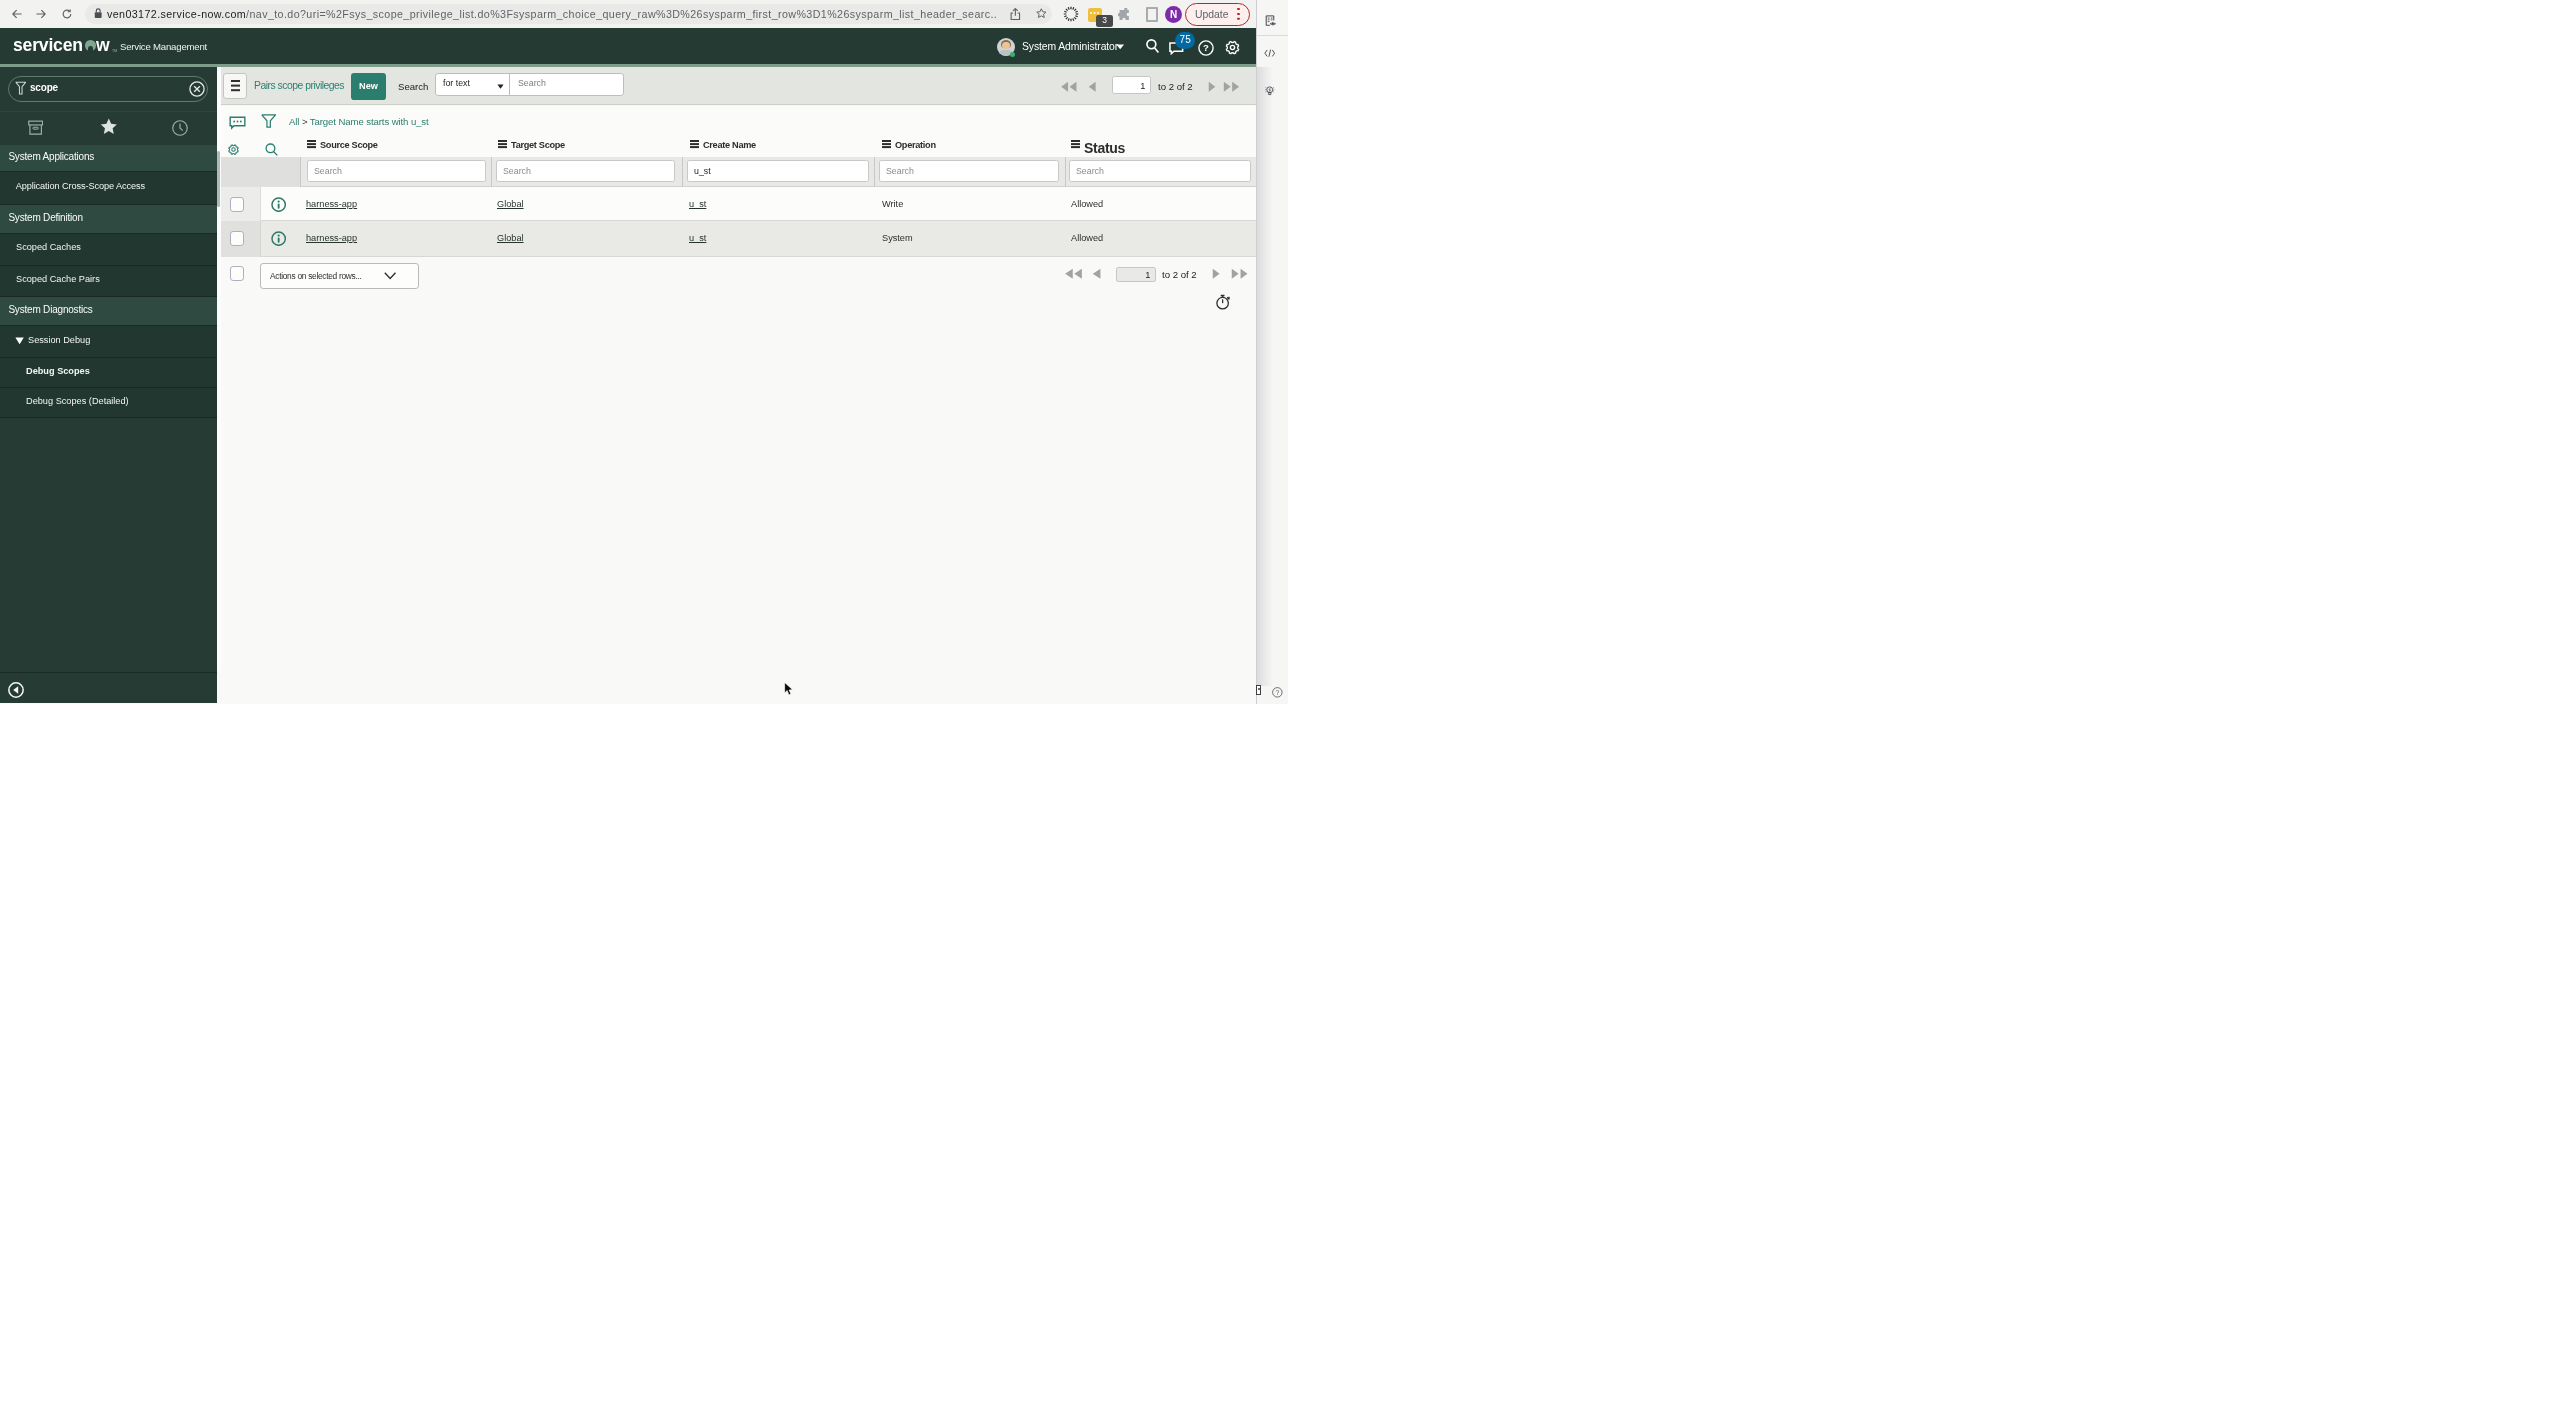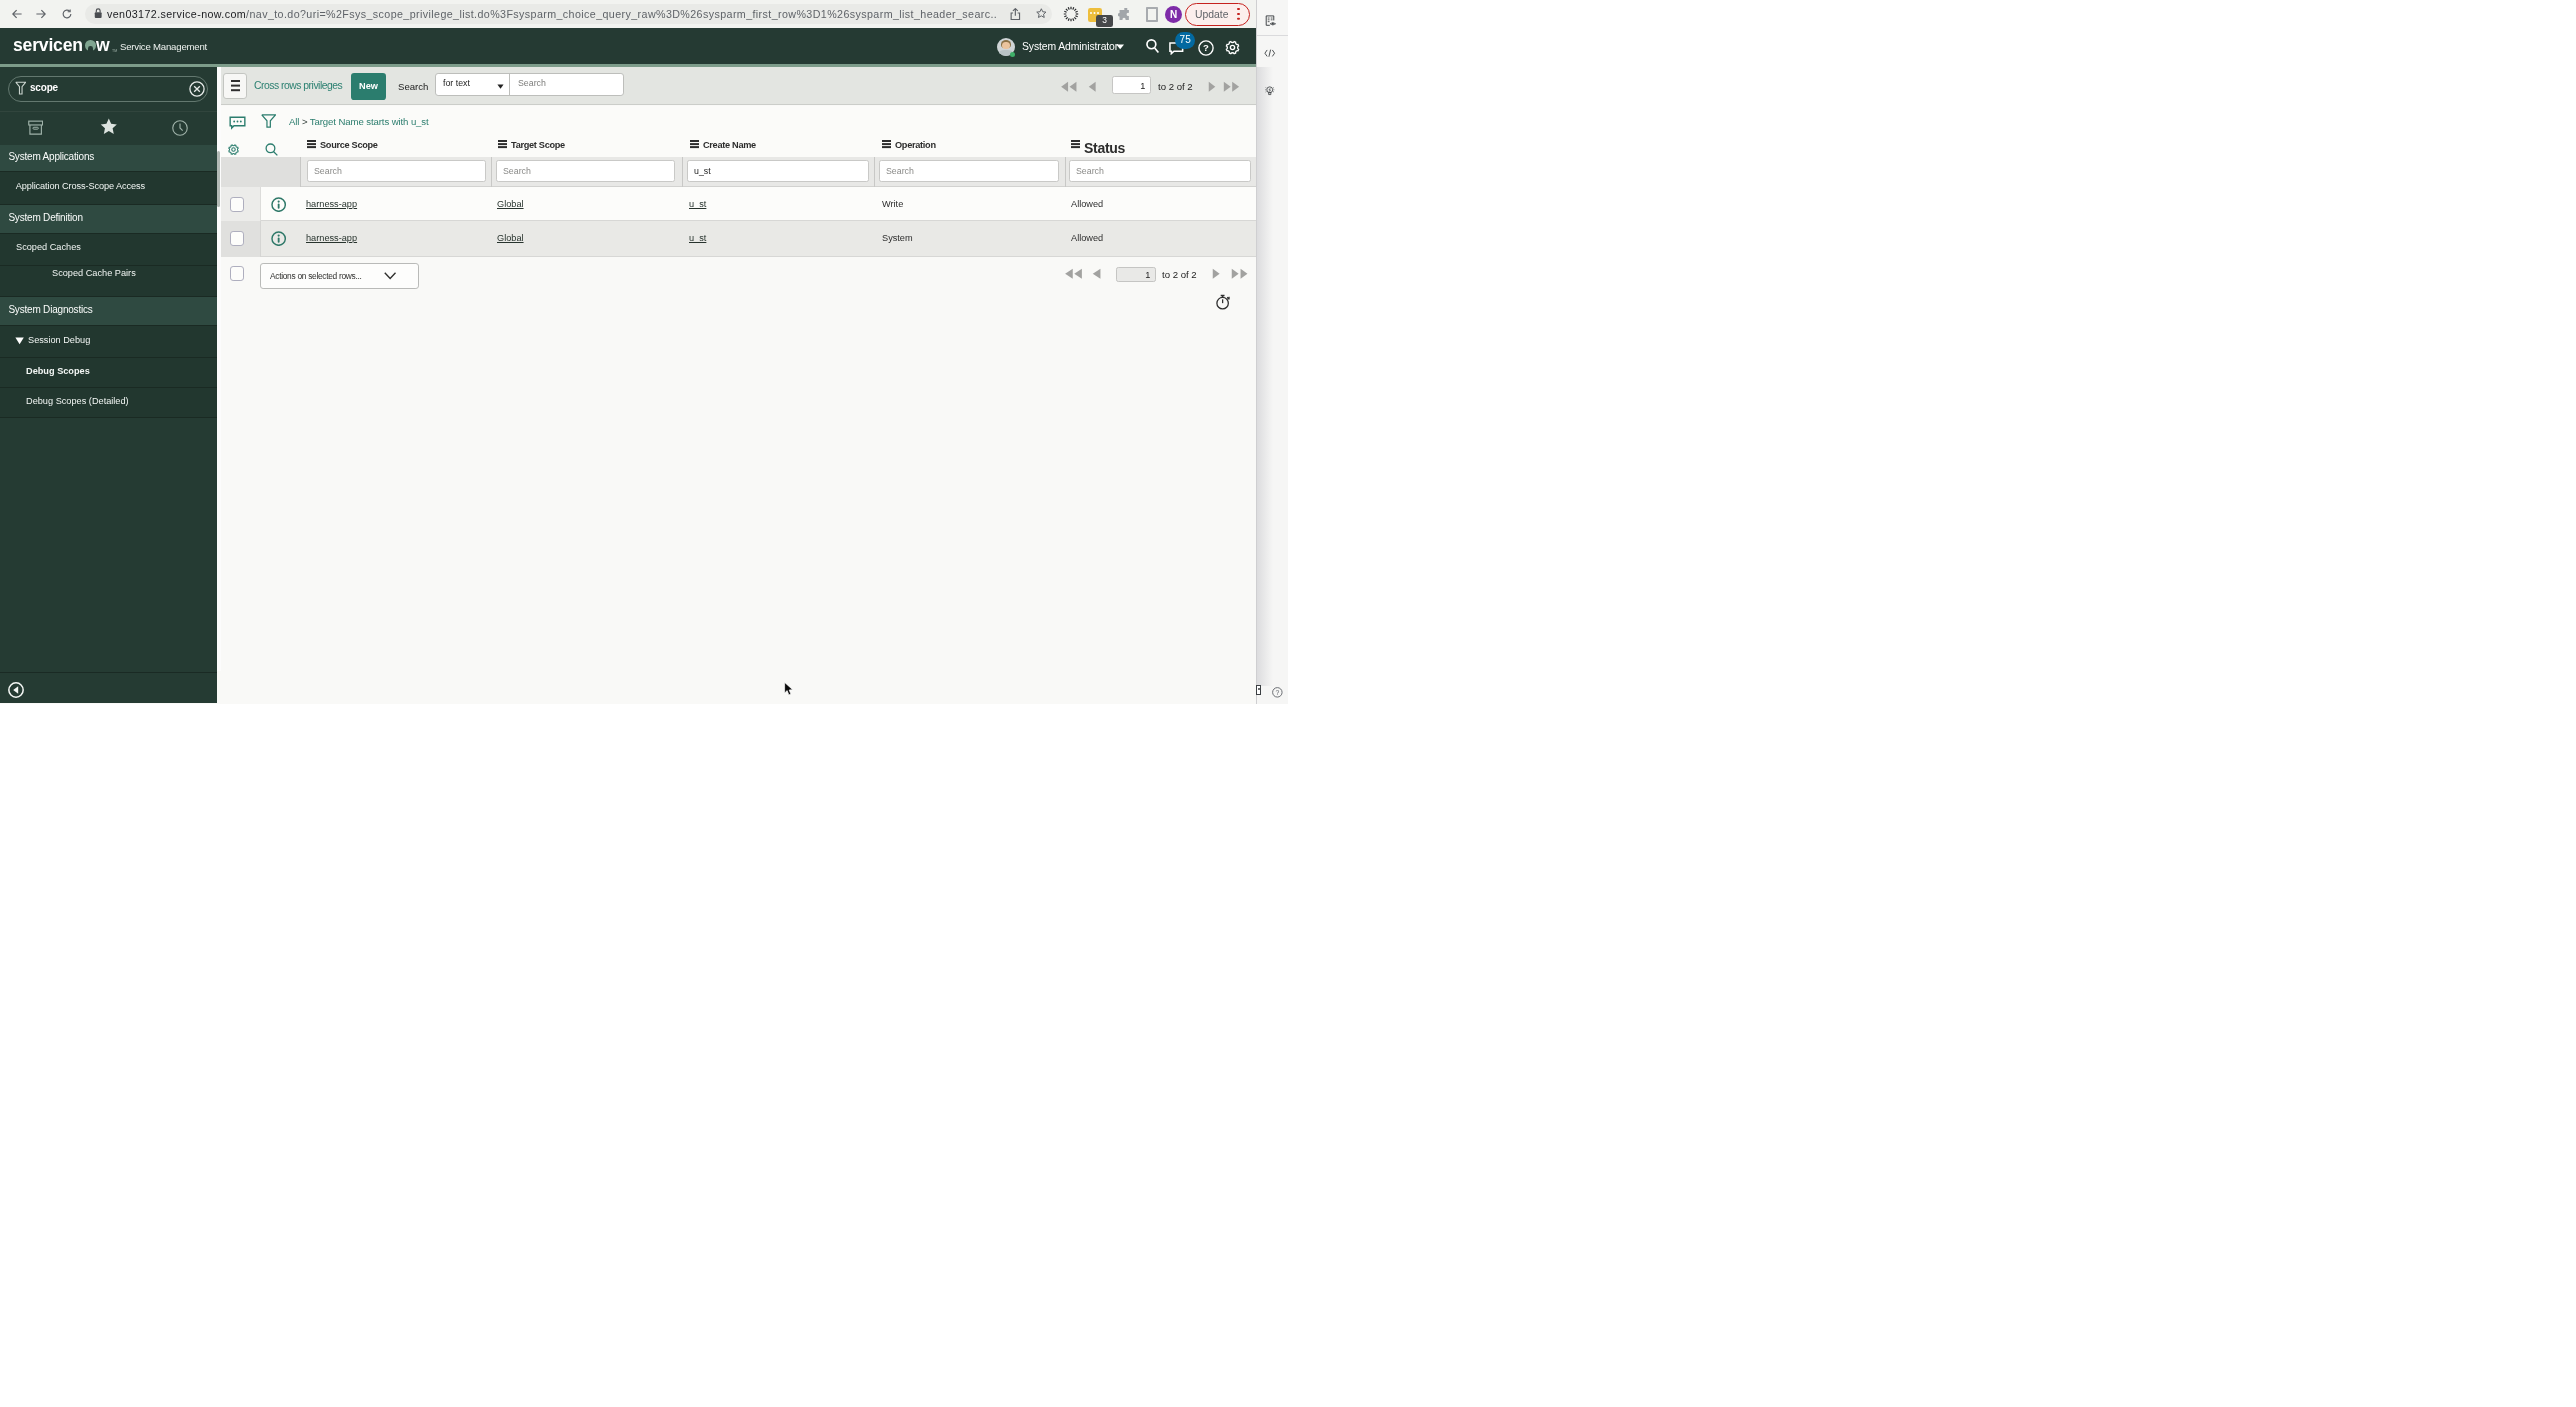--- a/index.html
+++ b/index.html
@@ -162,21 +162,21 @@
 
 <div class="a" style="left:0;top:205px;width:217px;height:28px;background:#2f4a41;"></div>
 <div class="a" style="left:8.4px;top:212px;font-size:10px;color:#fbfdfc;letter-spacing:-0.2px;">System Definition</div>
 <div class="a" style="left:0;top:233px;width:217px;height:0.8px;background:#1a2a23;"></div>
 
 <div class="a" style="left:0;top:234px;width:217px;height:31px;background:#22372f;"></div>
 <div class="a" style="left:16px;top:242px;font-size:9.2px;color:#f2f6f4;">Scoped Caches</div>
 <div class="a" style="left:0;top:265px;width:217px;height:0.8px;background:#1a2a23;"></div>
 
 <div class="a" style="left:0;top:266px;width:217px;height:30px;background:#22372f;"></div>
-<div class="a" style="left:16px;top:268px;font-size:9.2px;color:#f2f6f4;margin-left:36px;">Scoped Cache Pairs</div>
+<div class="a" style="left:16px;top:274px;font-size:9.2px;color:#f2f6f4;">Scoped Cache Pairs</div>
 <div class="a" style="left:0;top:296px;width:217px;height:0.8px;background:#1a2a23;"></div>
 
 <div class="a" style="left:0;top:297px;width:217px;height:28px;background:#2f4a41;"></div>
 <div class="a" style="left:8.4px;top:304px;font-size:10px;color:#fbfdfc;letter-spacing:-0.2px;">System Diagnostics</div>
 <div class="a" style="left:0;top:325px;width:217px;height:0.8px;background:#1a2a23;"></div>
 
 <div class="a" style="left:0;top:326px;width:217px;height:31px;background:#22372f;"></div>
 <svg class="a" style="left:15.3px;top:337px;" width="9.2" height="7.7" viewBox="0 0 12 10">
       <path d="M0.5 0.5 H11.5 L6 9.5 Z" fill="#fff"></path>
     </svg>
@@ -193,21 +193,21 @@
 
 <div class="a" style="left:0;top:672px;width:217px;height:0.8px;background:rgba(0,0,0,0.28);"></div>
 <svg class="a" style="left:7.7px;top:682px;" width="16" height="16" viewBox="0 0 21 21">
       <circle cx="10.5" cy="10.5" r="9.4" stroke="#f4f7f5" stroke-width="2" fill="none"></circle>
       <path d="M13.4 5.6 L6.8 10.5 L13.4 15.4 Z" fill="#f4f7f5"></path>
     </svg>
 
 <div class="a" style="left:221px;top:67px;width:1035px;height:38px;background:#e3e5e1;border-bottom:0.8px solid #cbcdc9;"></div>
 <div class="a" style="left:223px;top:73px;width:24px;height:26px;background:#f7f7f5;border:0.8px solid #c3c5c1;border-radius:3.1px;"></div>
 <div class="a" style="left:231px;top:80px;width:9.2px;height:2px;background:#2f2f2f;box-shadow:0 4.6px 0 #2f2f2f,0 9.2px 0 #2f2f2f;"></div>
-<div class="a" style="left:254px;top:80px;font-size:10.4px;color:#2d8172;letter-spacing:-0.5px;">Cross rows privileges</div>
+<div class="a" style="left:254px;top:80px;font-size:10.4px;color:#2d8172;letter-spacing:-0.5px;">Pairs scope privileges</div>
 <div class="a" style="left:351px;top:73px;width:35px;height:26.5px;background:#2b7d6e;border-radius:3.1px;color:#fff;font-size:9.2px;font-weight:bold;text-align:center;line-height:26.5px;">New</div>
 <div class="a" style="left:398px;top:81px;font-size:9.6px;color:#222;">Search</div>
 
 <div class="a" style="left:435px;top:73px;width:189px;height:22.5px;background:#fff;border:0.8px solid #bdbebb;border-radius:3.1px;"></div>
 <div class="a" style="left:509px;top:73px;width:0.8px;height:22.5px;background:#bdbebb;"></div>
 <div class="a" style="left:443px;top:78px;font-size:8.8px;color:#222;">for text</div>
 <svg class="a" style="left:497px;top:84px;" width="7" height="5.4" viewBox="0 0 9 7">
       <path d="M0.5 0.8 L4.5 6.2 L8.5 0.8 Z" fill="#222"></path>
     </svg>
 <div class="a" style="left:518px;top:78px;font-size:8.8px;color:#7d7d7b;">Search</div>

